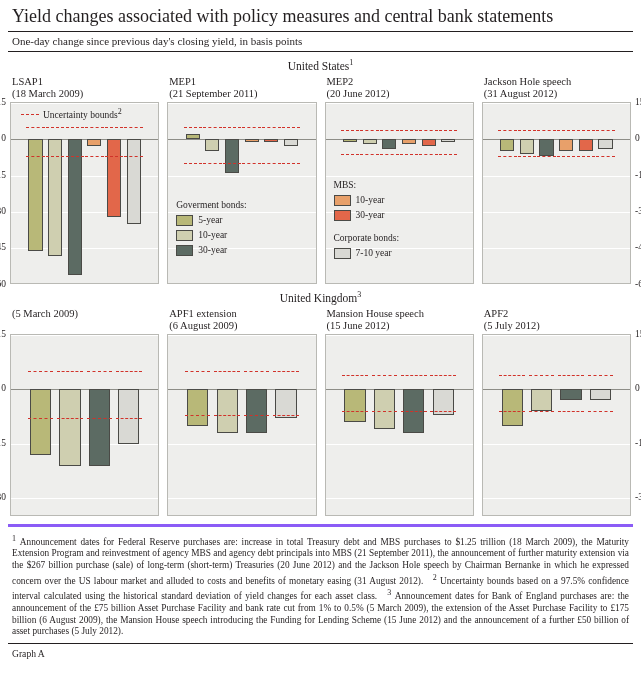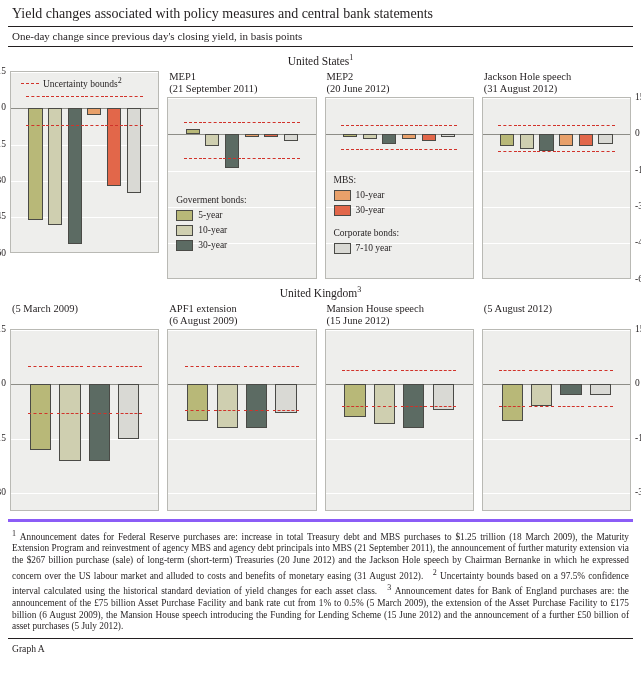--- a/index.html
+++ b/index.html
@@ -5,21 +5,21 @@
   html,body{margin:0;padding:0;}
   body{
     width:641px;height:675px;
     background:#ffffff;
     font-family:"Liberation Serif", serif;
     color:#231f20;
     overflow:hidden;
   }
   .page{position:relative;width:641px;height:675px;box-sizing:border-box;padding:0 8px;}
   .title{
-    font-size:14px;
+    font-size:18px;
     padding:6px 4px 4px 4px;
     border-bottom:1px solid #231f20;
   }
   .subtitle{
     font-size:11px;
     padding:3px 4px 4px 4px;
     border-bottom:1px solid #231f20;
   }
   .section-head{
     text-align:center;
@@ -101,20 +101,24 @@
 
   <div class="title">Yield changes associated with policy measures and central bank statements</div>
   <div class="subtitle">One-day change since previous day's closing yield, in basis points</div>
 
   <div class="section-head">
     <span>United States</span><span class="sup">1</span>
   </div>
 
   <div class="panel-row" id="row-us">
       <div class="panel">
+        <div class="panel-title">
+          <div>LSAP1</div>
+          <div>(18 March 2009)</div>
+        </div>
         <div class="plot-wrap">
           <div class="plot">
             <div class="gridline" style="top: 0px;"></div>
             <div class="zeroline" style="top: 36.4px;"></div>
             <div class="gridline" style="top: 72.8px;"></div>
             <div class="gridline" style="top: 109.2px;"></div>
             <div class="gridline" style="top: 145.6px;"></div>
             <div class="bars">
               <div class="bar" title="5-year: -46" style="background: rgb(184, 184, 120); top: 36.4px; height: 111.627px; left: 11.8667%; width: 9.6%;"></div>
               <div class="bar" title="10-year: -48" style="background: rgb(207, 207, 176); top: 36.4px; height: 116.48px; left: 25.2%; width: 9.6%;"></div>
@@ -383,21 +387,22 @@
               <div class="unc" style="top: 40.04px; left: 51.3%; width: 17.4%;"></div>
               <div class="unc" style="top: 76.44px; left: 51.3%; width: 17.4%;"></div>
               <div class="unc" style="top: 40.04px; left: 71.3%; width: 17.4%;"></div>
               <div class="unc" style="top: 76.44px; left: 71.3%; width: 17.4%;"></div>
             </div>
           </div>
         </div>
       </div>
       <div class="panel">
         <div class="panel-title">
-          <div>(5 August 2012)</div>
+          <div>APF2</div>
+          <div>(5 July 2012)</div>
         </div>
         <div class="plot-wrap">
           <div class="plot">
             <div class="gridline" style="top: 0px;"></div>
             <div class="zeroline" style="top: 54.6px;"></div>
             <div class="gridline" style="top: 109.2px;"></div>
             <div class="gridline" style="top: 163.8px;"></div>
             <div class="bars">
               <div class="bar" title="5-year: -10" style="background: rgb(184, 184, 120); top: 54.6px; height: 36.4px; left: 12.8%; width: 14.4%;"></div>
               <div class="bar" title="10-year: -6" style="background: rgb(207, 207, 176); top: 54.6px; height: 21.84px; left: 32.8%; width: 14.4%;"></div>

